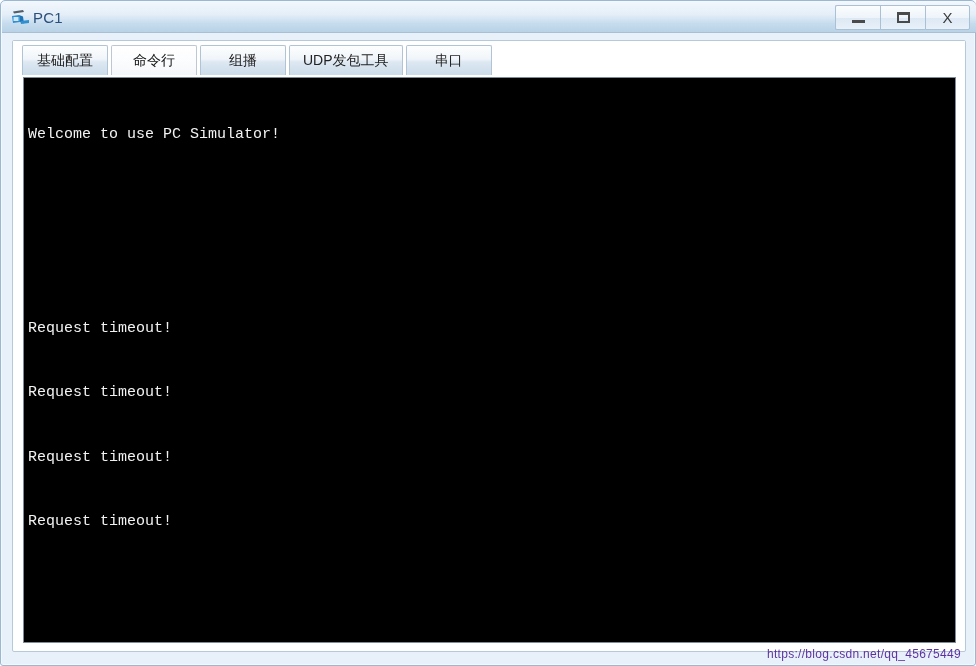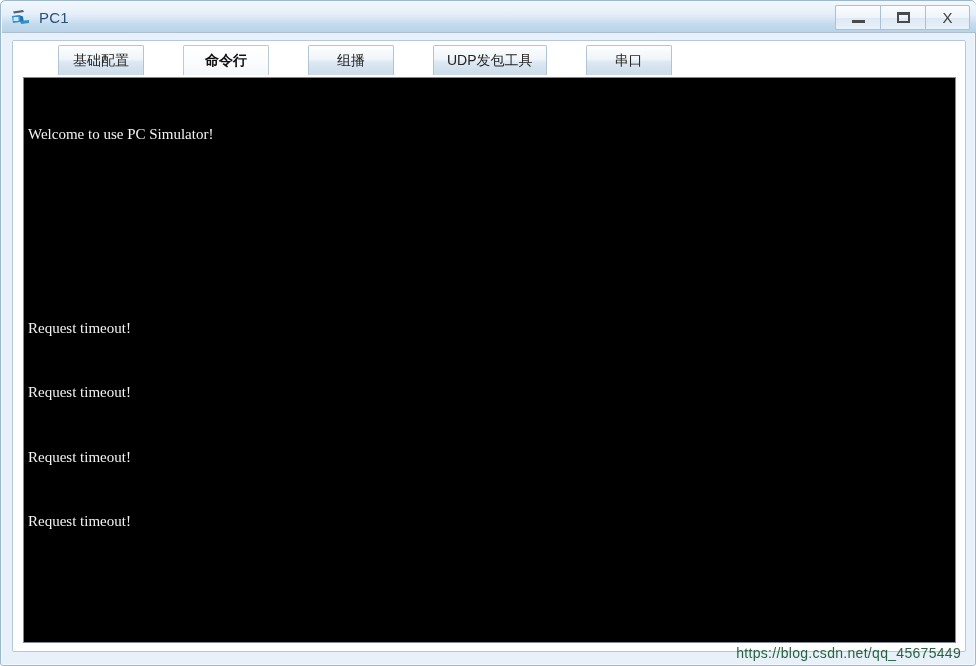--- a/index.html
+++ b/index.html
@@ -37,21 +37,21 @@
     background: linear-gradient(to bottom, #f2f7fc 0%, #e4eef8 42%, #c6dcee 72%, #b9d2e6 100%);
     border-bottom: 1px solid #a8bfd4;
     border-radius: 4px 4px 0 0;
   }
   .title-left {
     position: absolute;
     left: 9px; top: 0;
     height: 31px;
     display: flex;
     align-items: center;
-    gap: 8px;
+    gap: 2px;
   }
   .app-icon {
     width: 20px;
     height: 18px;
     position: relative;
     flex: none;
   }
   .title-text {
     font-size: 15px;
     color: #2a4f7a;
@@ -131,27 +131,25 @@
     display: flex;
     align-items: center;
     justify-content: center;
     font-size: 14px;
     color: #232323;
     white-space: nowrap;
     border: 1px solid #b0c4d6;
     border-bottom: none;
     border-radius: 2px 2px 0 0;
     background: linear-gradient(to bottom, #fdfefe 0%, #f0f5fa 45%, #dde8f2 55%, #ccdcea 100%);
-    margin-left: 36px;
   }
   .tab.active {
     background: linear-gradient(to bottom, #ffffff 0%, #fbfcfe 55%, #f4f7fa 100%);
     color: #111111;
     border-color: #bcc9d4;
-    font-weight: bold;
   }
 
   
   .terminal {
     position: absolute;
     left: 10px; top: 36px;
     width: 933px;
     height: 566px;
     box-sizing: border-box;
     background: #000000;
@@ -159,29 +157,29 @@
     overflow: hidden;
   }
   .term-inner {
     padding: 3px 0 0 4px;
     font-family: "Liberation Mono", "DejaVu Sans Mono", monospace;
     font-size: 15px;
     line-height: 21.5px;
     color: #f2f2f2;
     white-space: pre;
   }
-  .term-line { min-height: 21.5px; font-family: Liberation Serif, serif; }
+  .term-line { min-height: 21.5px; }
 
   
   .watermark {
     position: absolute;
     right: 14px;
     bottom: 4px;
-    font-size: 14px;
-    color: #14532d;
+    font-size: 12px;
+    color: #4c1d95;
     letter-spacing: .3px;
     white-space: nowrap;
     opacity: .9;
     pointer-events: none;
   }
 </style>
 </head>
 <body>
 
 <div class="window">

